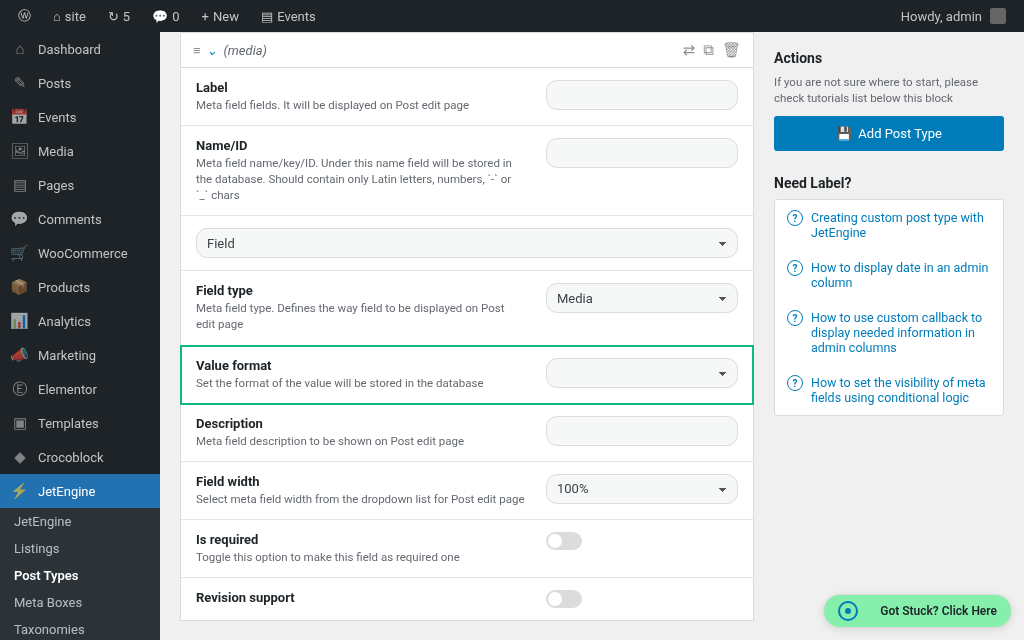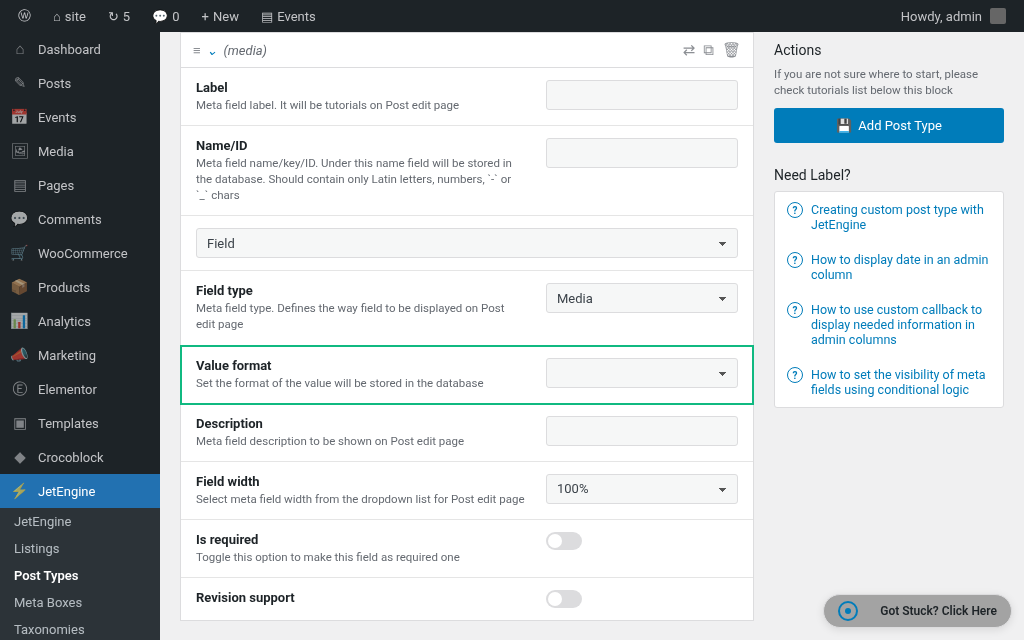--- a/index.html
+++ b/index.html
@@ -26,31 +26,31 @@
 .card-actions{display:flex;gap:8px;color:#8c8f94}
 .card-actions span{cursor:pointer;font-size:15px}
 .card-body{}
 .field-row{display:flex;padding:12px 15px;border-bottom:1px solid #e5e5e5;gap:20px;align-items:flex-start}
 .field-row:last-child{border-bottom:none}
 .field-row.highlighted{outline:2px solid #10b981;outline-offset:-1px}
 .field-label-col{width:330px;flex-shrink:0}
 .field-title{font-weight:700;font-size:13px;color:#1d2327;margin-bottom:2px}
 .field-desc{font-size:11.5px;color:#646970;line-height:1.4}
 .field-input-col{flex:1}
-.input,.select{width:100%;border:1px solid #dcdcde;background:#f6f7f7;border-radius:3px;padding:6px 10px;font-size:13px;color:#3c434a;height:30px}
+.input,.select{width:100%;border:1px solid #dcdcde;background:#f6f7f7;border-radius:11px;padding:6px 10px;font-size:13px;color:#3c434a;height:30px}
 .select{appearance:none;background-image:linear-gradient(45deg,transparent 50%,#555 50%),linear-gradient(135deg,#555 50%,transparent 50%);background-position:calc(100% - 14px) 13px,calc(100% - 10px) 13px;background-size:4px 4px;background-repeat:no-repeat;cursor:pointer}
 .toggle{width:36px;height:18px;background:#dcdcde;border-radius:9px;position:relative;cursor:pointer}
 .toggle::after{content:"";position:absolute;width:14px;height:14px;background:#fff;border-radius:50%;top:2px;left:2px}
-.side-title{font-size:14px;font-weight:400;color:#1d2327;margin:10px 0 8px}
+.side-title{font-size:14px;font-weight:700;color:#1d2327;margin:18px 0 8px}
 .side-desc{font-size:11.5px;color:#646970;margin-bottom:10px;line-height:1.4}
 .add-btn{width:100%;background:#007cba;color:#fff;border:none;padding:10px;border-radius:3px;font-size:13px;cursor:pointer;display:flex;align-items:center;justify-content:center;gap:6px}
 .help-list{background:#fff;border:1px solid #dcdcde;border-radius:3px}
 .help-item{display:flex;gap:8px;padding:10px 12px;font-size:12.5px;color:#007cba;cursor:pointer;align-items:flex-start}
 .help-icon{width:16px;height:16px;border:1.5px solid #007cba;border-radius:50%;display:inline-flex;align-items:center;justify-content:center;font-size:10px;font-weight:bold;flex-shrink:0;color:#007cba}
-.stuck{position:fixed;bottom:12px;right:12px;background:#a3a3a3;border:1px solid #dcdcde;border-radius:20px;padding:6px 14px;display:flex;align-items:center;gap:22px;font-size:12px;font-weight:600;color:#1d2327;box-shadow:0 2px 8px rgba(0,0,0,0.1);cursor:pointer}
+.stuck{position:fixed;bottom:12px;right:12px;background:#86efac;border:1px solid #dcdcde;border-radius:20px;padding:6px 14px;display:flex;align-items:center;gap:22px;font-size:12px;font-weight:600;color:#1d2327;box-shadow:0 2px 8px rgba(0,0,0,0.1);cursor:pointer}
 .stuck-icon{width:20px;height:20px;border:2px solid #007cba;border-radius:50%;display:flex;align-items:center;justify-content:center;position:relative}
 .stuck-icon::after{content:"";width:6px;height:6px;background:#007cba;border-radius:50%}
 </style>
 </head>
 <body>
 
 <div class="topbar">
   <div class="topbar-left">
     <div class="topbar-item">
         <span>ⓦ</span>
@@ -165,21 +165,21 @@
           <div class="card-actions">
             <span>⇄</span>
             <span>⧉</span>
             <span>🗑</span>
           </div>
         </div>
         <div class="card-body">
           <div class="field-row">
             <div class="field-label-col">
                 <div class="field-title">Label</div>
-                <div class="field-desc">Meta field label. It will be tutorials on Post edit page</div>
+                <div class="field-desc">Meta field fields. It will be displayed on Post edit page</div>
               </div>
             <div class="field-input-col"><input class="input" type="text" style=""></div>
           </div>
           <div class="field-row">
             <div class="field-label-col">
                 <div class="field-title">Name/ID</div>
                 <div class="field-desc">Meta field name/key/ID. Under this name field will be stored in the database. Should contain only Latin letters, numbers, `-` or `_` chars</div>
               </div>
             <div class="field-input-col"><input class="input" type="text" style=""></div>
           </div>

